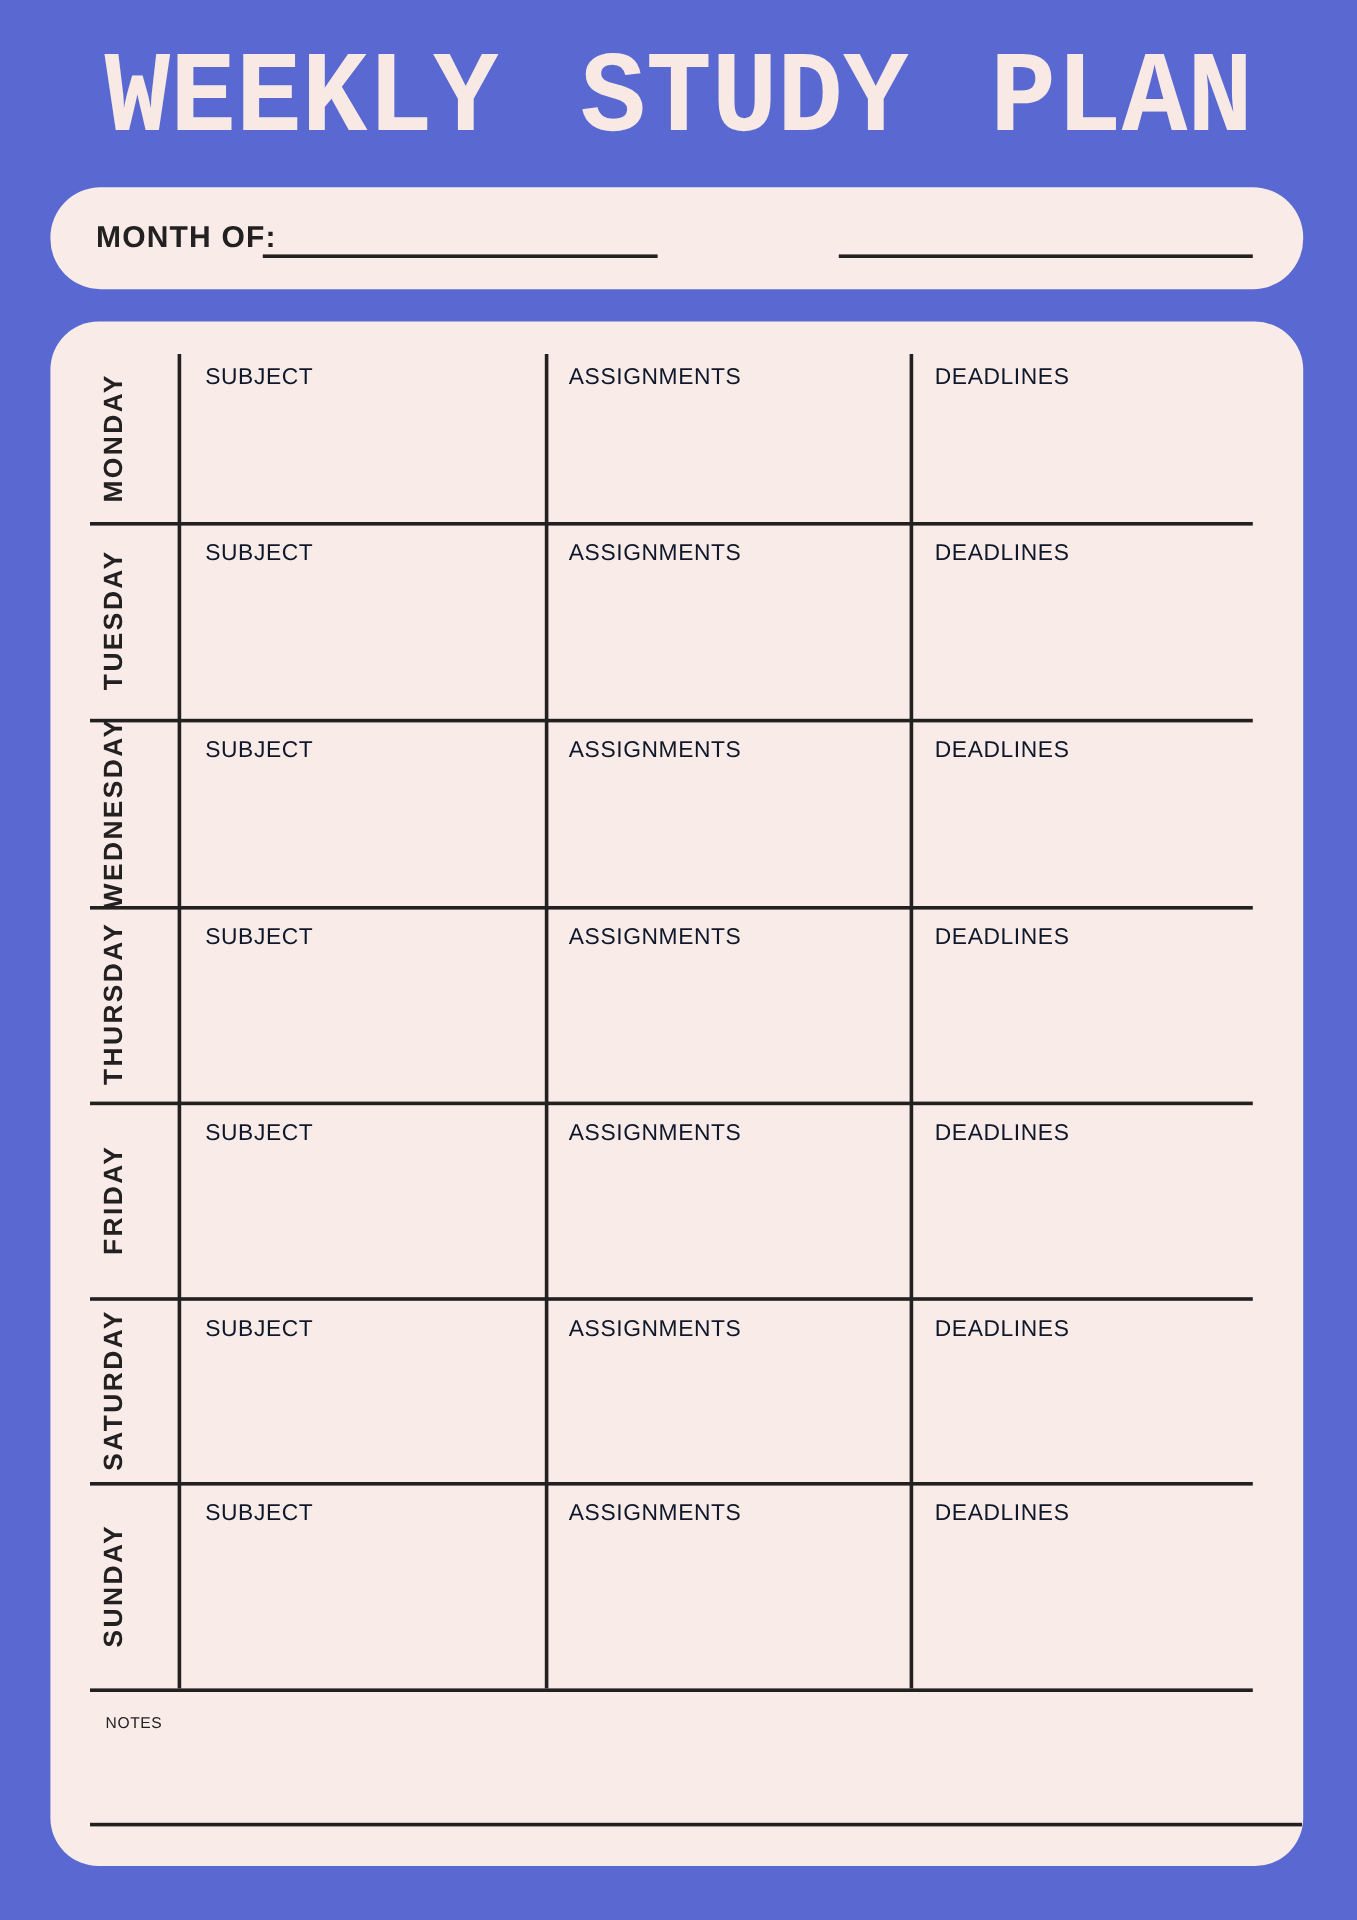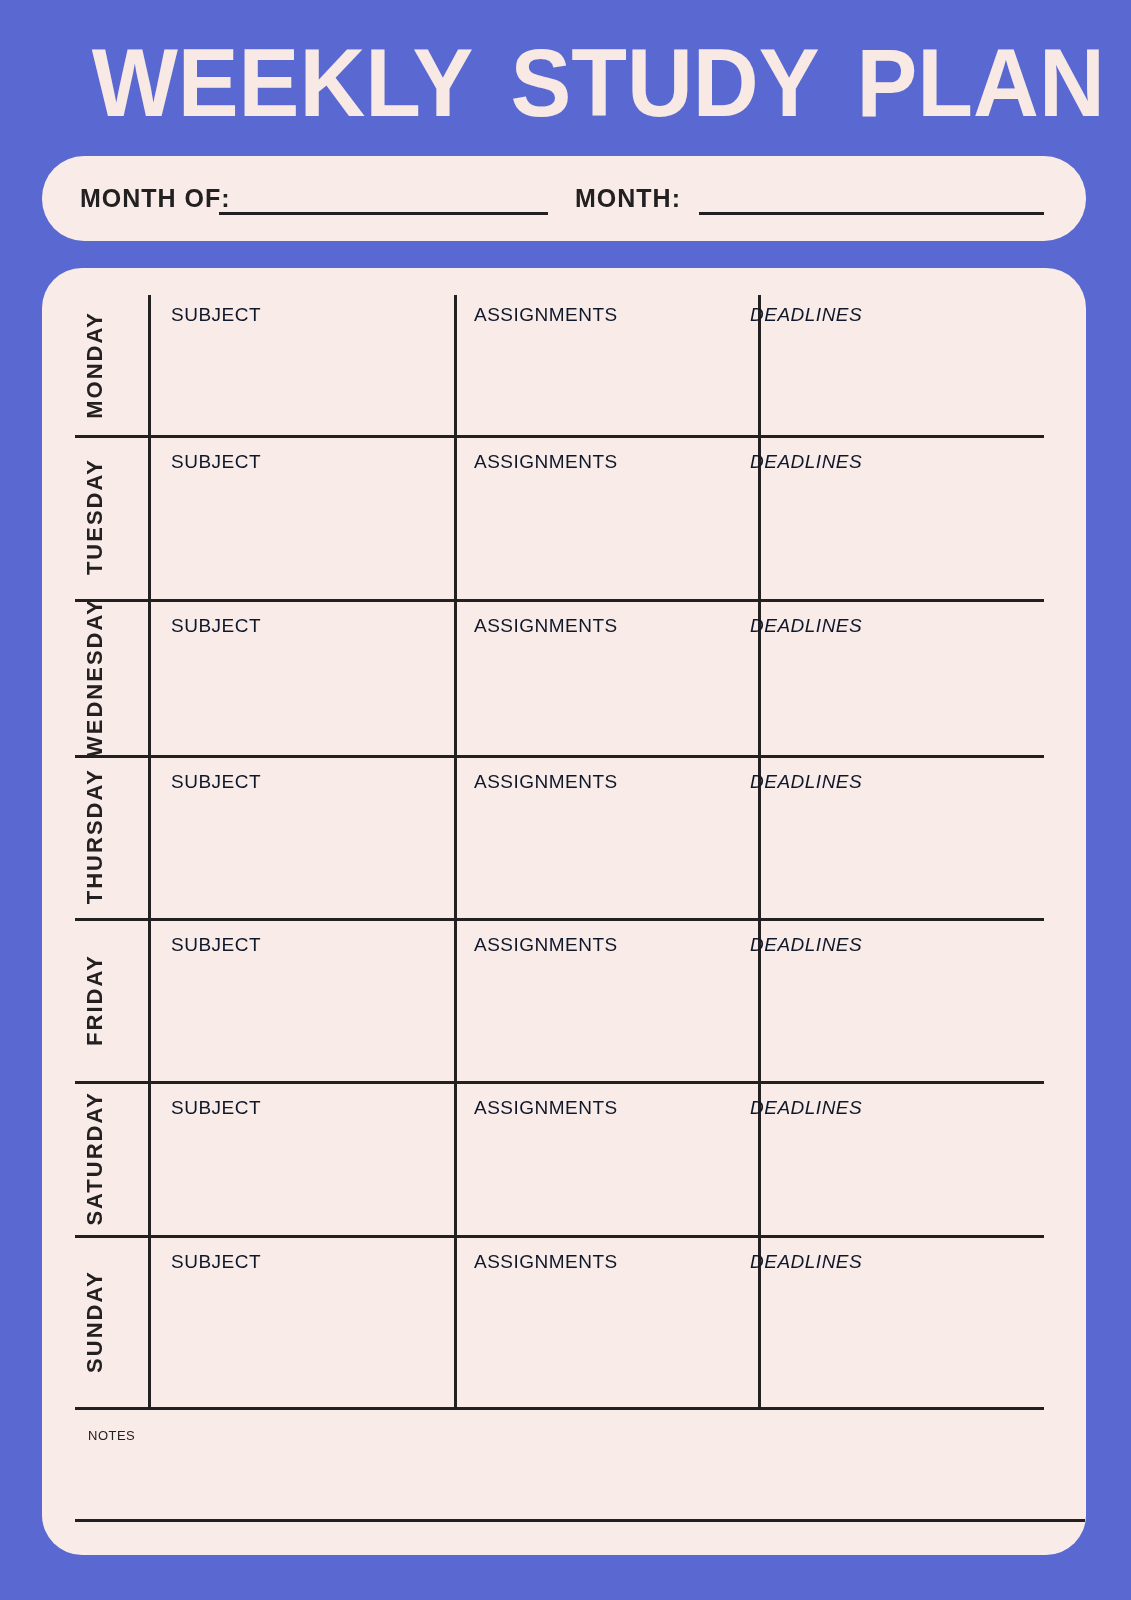--- a/index.html
+++ b/index.html
@@ -13,23 +13,24 @@
     font-family:"Liberation Sans","DejaVu Sans",sans-serif;
     background:var(--blue);
     position:relative;
     overflow:hidden;
     color:var(--ink);
   }
   
   .title{
     position:absolute;
     left:0; right:0; top:35px;
-    text-align:right;
+    text-align:center;
     white-space:nowrap;
     line-height:1;
+    font-family:Liberation Mono, monospace;
   }
   .title span{
     display:inline-block;
     font-size:96px;
     font-weight:bold;
     letter-spacing:0px;
     word-spacing:14px;
     color:#f8e9e5;
     transform:scaleX(0.95);
     transform-origin:50% 50%;
@@ -96,21 +97,21 @@
   .colhead{
     position:absolute;
     font-size:19px;
     letter-spacing:0.5px;
     top:16px;
     color:#0f172a;
   }
   .row.first .colhead{top:9px;}
   .ch-subject{left:129px;}
   .ch-assignments{left:432px;}
-  .ch-deadlines{left:708px;font-style:italic;}
+  .ch-deadlines{left:737px;}
   .entry{
     position:absolute;
     top:44px; bottom:4px;
     font-size:18px;
   }
   .en-subject{left:112px; width:296px;}
   .en-assignments{left:418px; width:294px;}
   .en-deadlines{left:722px; width:278px;}
   
   .notes-label{
@@ -133,21 +134,20 @@
 </head>
 <body>
 
 <div class="title">
   <span>WEEKLY STUDY PLAN</span>
 </div>
 
 <div class="weekbox">
   <div class="lbl lbl-week">MONTH OF:</div>
   <div class="fill-line line-week"></div>
-  <div class="lbl lbl-month">MONTH:</div>
   <div class="fill-line line-month"></div>
 </div>
 
 <div class="panel">
 
   <div class="vline v1"></div>
   <div class="vline v2"></div>
   <div class="vline v3"></div>
 
   <div class="hline" style="top:167px"></div>

